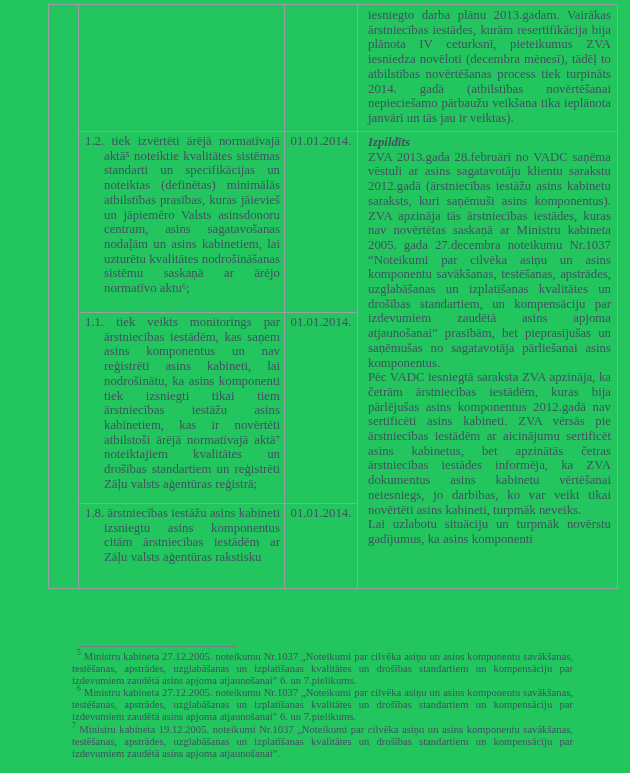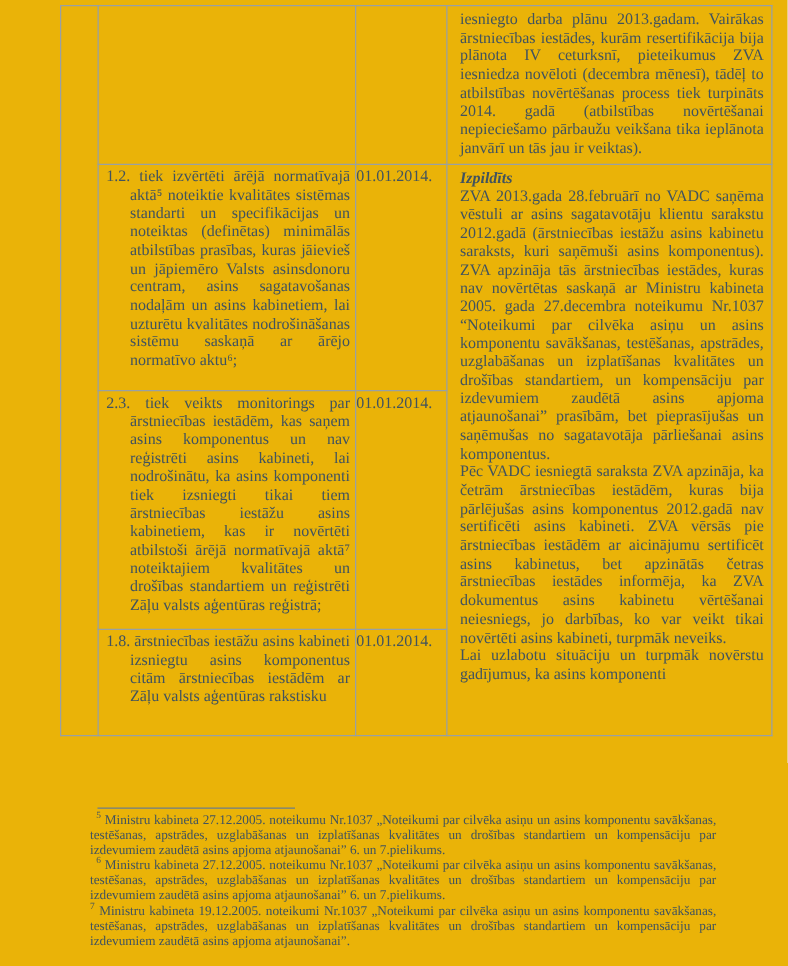--- a/index.html
+++ b/index.html
@@ -1,19 +1,19 @@
 <!DOCTYPE html>
 <html><head>
 <meta charset="utf-8">
 <style>
   html,body{margin:0;padding:0;background:#e8e8e8;}
   .page{
     position:relative;
     width:630px;height:773px;
-    background:#eab308;
+    background:#22c55e;
     overflow:hidden;
     font-family:"Liberation Serif", serif;
     color:#41535f;
   }
   .doc-table{
     position:absolute;top:4px;left:48px;
     width:569px;
     border-collapse:collapse;
     table-layout:fixed;
   }
@@ -25,21 +25,21 @@
     line-height:14.7px;
   }
   .cellwrap{overflow:hidden;box-sizing:border-box;}
   .task-cell .cellwrap{padding:2px 4px 0 6px;}
   .task-para{
     margin:0;
     text-align:justify;
     padding-left:19px;
     text-indent:-19px;
   }
-  .date-cell{text-align:left;}
+  .date-cell{text-align:center;}
   .date-cell .cellwrap{padding-top:2px;}
   .status-cell .cellwrap{padding:3px 6px 0 10px;}
   .status-para{margin:0;text-align:justify;}
   .status-heading{margin:0;font-weight:bold;text-align:left;font-style:italic;}
   .footnotes{
     position:absolute;
     left:72px;top:646px;
     width:501px;
     font-size:10.6px;
     line-height:12.1px;
@@ -98,21 +98,21 @@
             <p class="status-para">Pēc VADC iesniegtā saraksta ZVA apzināja, ka četrām ārstniecības iestādēm, kuras bija pārlējušas asins komponentus 2012.gadā nav sertificēti asins kabineti. ZVA vērsās pie ārstniecības iestādēm ar aicinājumu sertificēt asins kabinetus, bet apzinātās četras ārstniecības iestādes informēja, ka ZVA dokumentus asins kabinetu vērtēšanai neiesniegs, jo darbības, ko var veikt tikai novērtēti asins kabineti, turpmāk neveiks.</p>
             <p class="status-para">Lai uzlabotu situāciju un turpmāk novērstu gadījumus, ka asins komponenti</p>
           </div>
         </td>
       </tr>
 
       <tr style="height:191px">
         <td class="task-cell">
           <div class="cellwrap" style="height:189px">
             <p class="task-para">
-              <span>2.3.</span>
+              <span>1.1.</span>
               <span>tiek veikts monitorings par ārstniecības iestādēm, kas saņem asins komponentus un nav reģistrēti asins kabineti, lai nodrošinātu, ka asins komponenti tiek izsniegti tikai tiem ārstniecības iestāžu asins kabinetiem, kas ir novērtēti atbilstoši ārējā normatīvajā aktā⁷ noteiktajiem kvalitātes un drošības standartiem un reģistrēti Zāļu valsts aģentūras reģistrā;</span>
             </p>
           </div>
         </td>
         <td class="date-cell">
           <div class="cellwrap">
             <span>01.01.2014.</span>
           </div>
         </td>
       </tr>

